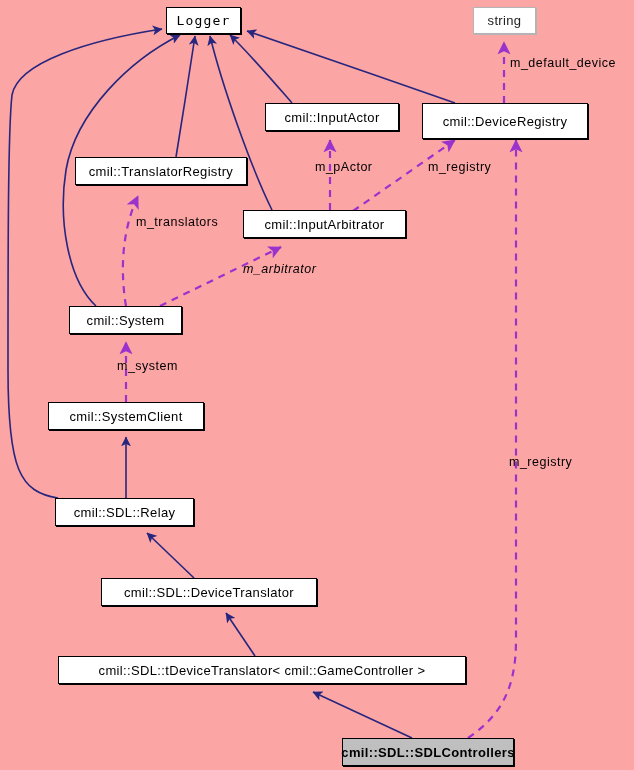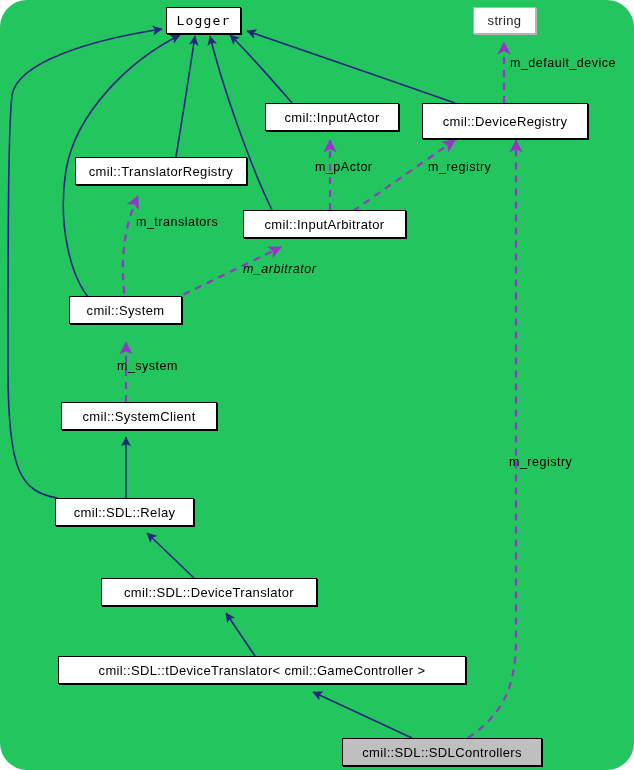--- a/index.html
+++ b/index.html
@@ -4,24 +4,23 @@
 <style>
   html, body {
     margin: 0;
     padding: 0;
     background: #ffffff;
   }
   #diagram-root {
     position: relative;
     width: 634px;
     height: 770px;
-    background: #22c55e;
+    background: #fca5a5;
     overflow: hidden;
     font-family: "Liberation Sans", sans-serif;
-    border-radius: 27px;
   }
   #edge-layer {
     position: absolute;
     left: 0;
     top: 0;
     width: 634px;
     height: 770px;
   }
   .node {
     position: absolute;
@@ -143,41 +142,41 @@
   </div>
 
   <div class="node" style="left:75px; top:157px; width:172px; height:28px;">
     <span class="node-label">cmil::TranslatorRegistry</span>
   </div>
 
   <div class="node" style="left:243px; top:210px; width:163px; height:28px;">
     <span class="node-label">cmil::InputArbitrator</span>
   </div>
 
-  <div class="node" style="left:69px; top:296px; width:113px; height:28px;">
+  <div class="node" style="left:69px; top:306px; width:113px; height:28px;">
     <span class="node-label">cmil::System</span>
   </div>
 
-  <div class="node" style="left:48px; top:402px; width:156px; height:28px;margin-left:13px;">
+  <div class="node" style="left:48px; top:402px; width:156px; height:28px;">
     <span class="node-label">cmil::SystemClient</span>
   </div>
 
   <div class="node" style="left:55px; top:498px; width:139px; height:28px;">
     <span class="node-label">cmil::SDL::Relay</span>
   </div>
 
   <div class="node" style="left:101px; top:578px; width:216px; height:28px;">
     <span class="node-label">cmil::SDL::DeviceTranslator</span>
   </div>
 
   <div class="node" style="left:58px; top:656px; width:408px; height:28px;">
     <span class="node-label">cmil::SDL::tDeviceTranslator&lt; cmil::GameController &gt;</span>
   </div>
 
-  <div class="node current" style="left:342px; top:738px; width:200px; height:28px;">
+  <div class="node current" style="left:342px; top:738px; width:172px; height:28px;font-weight:bold;">
     <span class="node-label">cmil::SDL::SDLControllers</span>
   </div>
 
   <div class="edge-label" style="left:498px; top:57px;padding-left:12px;">m_default_device</div>
 
   <div class="edge-label" style="left:315px; top:161px;">m_pActor</div>
 
   <div class="edge-label" style="left:428px; top:161px;">m_registry</div>
 
   <div class="edge-label" style="left:136px; top:216px;text-align:center;">m_translators</div>

